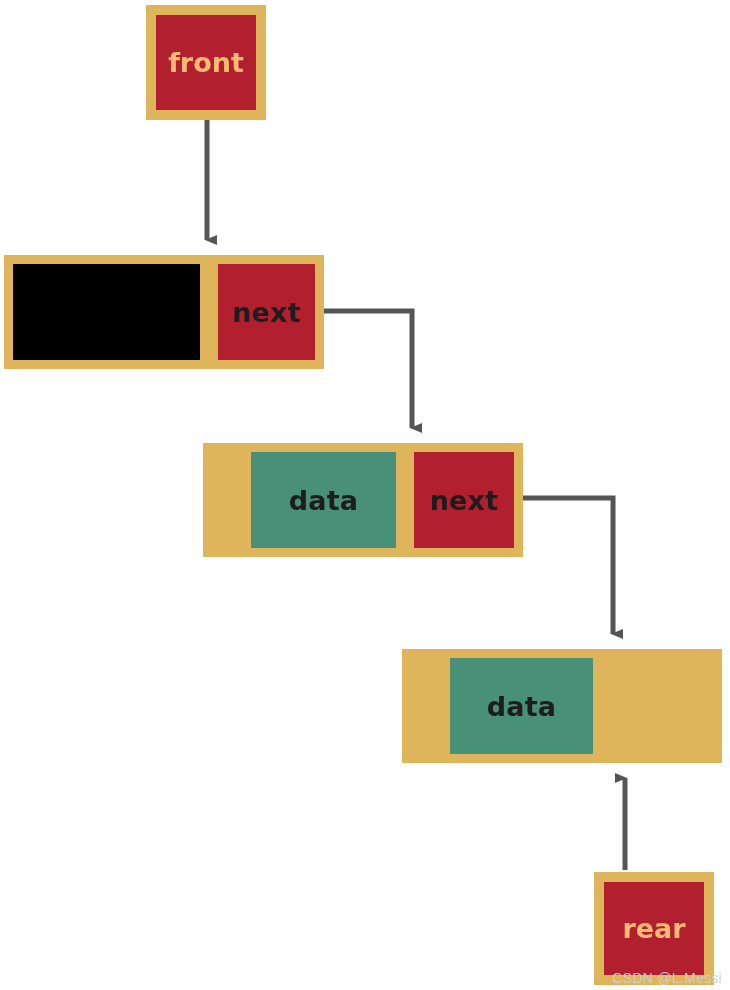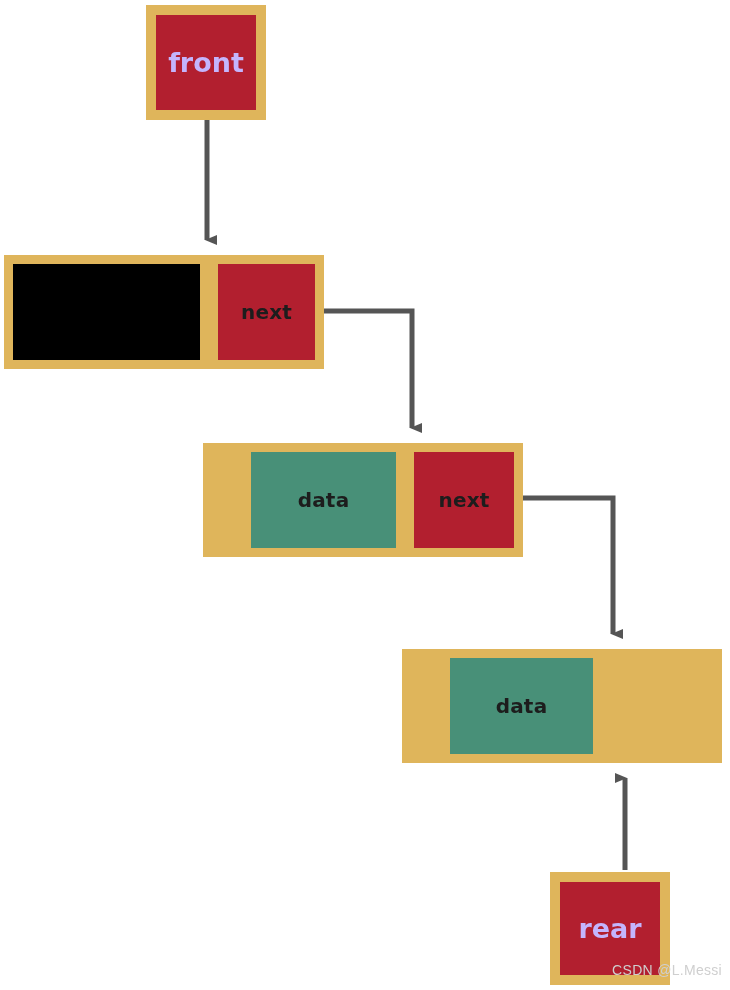--- a/index.html
+++ b/index.html
@@ -33,21 +33,21 @@
     padding: 0;
   }
 
   
   .cell {
     box-sizing: border-box;
     display: flex;
     align-items: center;
     justify-content: center;
     font-weight: bold;
-    font-size: 20px;
+    font-size: 27px;
     color: #1d1d1d;
     letter-spacing: 0.2px;
   }
   .cell-data    { background: #489078; margin-left: 39px; }
   .cell-empty   { background: #000000; }
   .cell-ptr     { background: #b21f2f; }
 
   
   .half {
     position: relative;
@@ -68,39 +68,39 @@
   }
   .ptrbox > .inner {
     width: 100%;
     height: 100%;
     background: #b21f2f;
     display: flex;
     align-items: center;
     justify-content: center;
     font-weight: bold;
     font-size: 27px;
-    color: #c4b5fd;
+    color: #fdba74;
   }
 
   
   .conn {
     position: absolute;
     left: 0;
     top: 0;
     width: 730px;
     height: 990px;
     z-index: 2;
     pointer-events: none;
   }
 
   
   .watermark {
     position: absolute;
     right: 8px;
-    bottom: 12px;
+    bottom: 4px;
     font-size: 14px;
     color: #cfcfcf;
     z-index: 6;
     font-family: "Liberation Sans", sans-serif;
     letter-spacing: 0.3px;
   }
 </style>
 </head>
 <body>
 
@@ -154,19 +154,19 @@
       <div class="cell cell-ptr">next</div>
     </div>
   </div>
 
   <div class="node gap" style="left:402px; top:649px; width:320px; height:114px;">
     <div class="half" style="width:200px;">
       <div class="cell cell-data">data</div>
     </div>
   </div>
 
-  <div class="ptrbox" style="left:550px; top:872px; width:120px; height:113px;">
+  <div class="ptrbox" style="left:594px; top:872px; width:120px; height:113px;">
     <div class="inner">rear</div>
   </div>
 
   <div class="watermark">CSDN @L.Messi</div>
 
 </div>
 
 </body></html>

